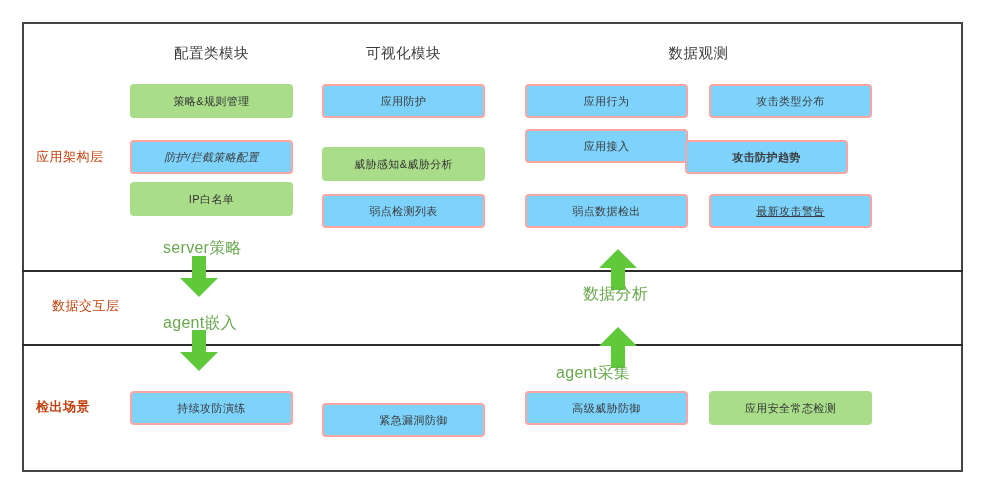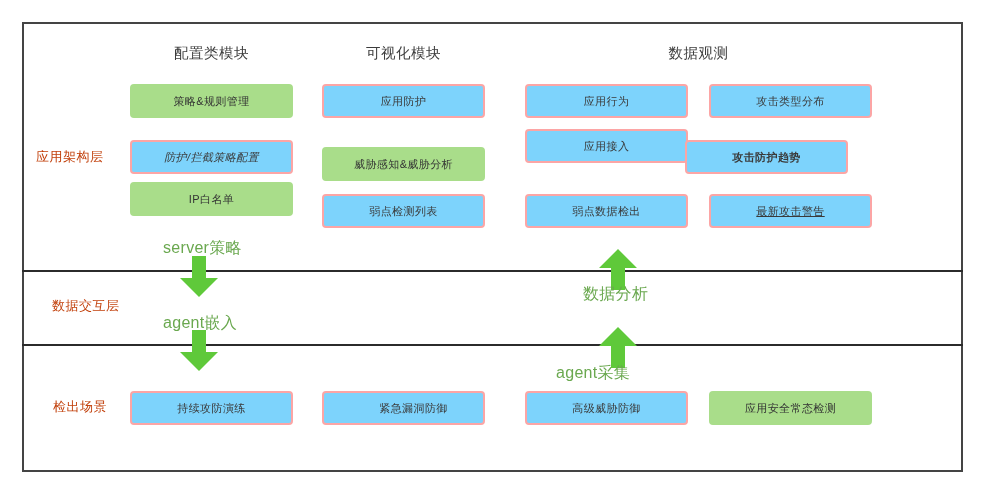--- a/index.html
+++ b/index.html
@@ -97,39 +97,39 @@
 
   <div class="divider d1"></div>
   <div class="divider d2"></div>
 
   <div class="col-header" style="left:130px;width:163px;">配置类模块</div>
   <div class="col-header" style="left:322px;width:163px;">可视化模块</div>
   <div class="col-header" style="left:525px;width:347px;">数据观测</div>
 
   <div class="layer-label" style="left:36px;top:148px;">应用架构层</div>
   <div class="layer-label" style="left:52px;top:297px;">数据交互层</div>
-  <div class="layer-label" style="left:53px;top:398px;">检出场景</div>
+  <div class="layer-label" style="left:36px;top:398px;font-weight:bold;">检出场景</div>
 
   <div class="node green" style="left:130px;top:84px;">策略&amp;规则管理</div>
   <div class="node plain" style="left:322px;top:84px;">应用防护</div>
   <div class="node plain" style="left:525px;top:84px;">应用行为</div>
   <div class="node plain" style="left:709px;top:84px;">攻击类型分布</div>
 
   <div class="node plain" style="left:130px;top:140px;font-style:italic;">防护/拦截策略配置</div>
   <div class="node green" style="left:322px;top:140px;margin-top:7px;">威胁感知&amp;威胁分析</div>
   <div class="node plain" style="left:525px;top:129px;">应用接入</div>
   <div class="node plain" style="left:685px;top:140px;font-weight:bold;">攻击防护趋势</div>
 
   <div class="node green" style="left:130px;top:182px;">IP白名单</div>
   <div class="node plain" style="left:525px;top:194px;">弱点数据检出</div>
   <div class="node plain" style="left:322px;top:194px;">弱点检测列表</div>
   <div class="node plain" style="left:709px;top:194px;text-decoration:underline;">最新攻击警告</div>
 
   <div class="node plain" style="left:130px;top:391px;">持续攻防演练</div>
-  <div class="node plain" style="left:322px;top:391px;padding-left:20px;">紧急漏洞防御</div>
+  <div class="node plain" style="left:322px;top:403px;padding-left:20px;">紧急漏洞防御</div>
   <div class="node plain" style="left:525px;top:391px;">高级威胁防御</div>
   <div class="node green" style="left:709px;top:391px;">应用安全常态检测</div>
 
   <div class="arrow-label" style="left:163px;top:238px;">server策略</div>
   <div class="arrow" style="left:178px;top:256px;">
     <svg width="42" height="42" viewBox="0 0 42 42">
       <polygon points="14,0 28,0 28,22 40,22 21,41 2,22 14,22" fill="#5fc93a"></polygon>
     </svg>
   </div>
 

